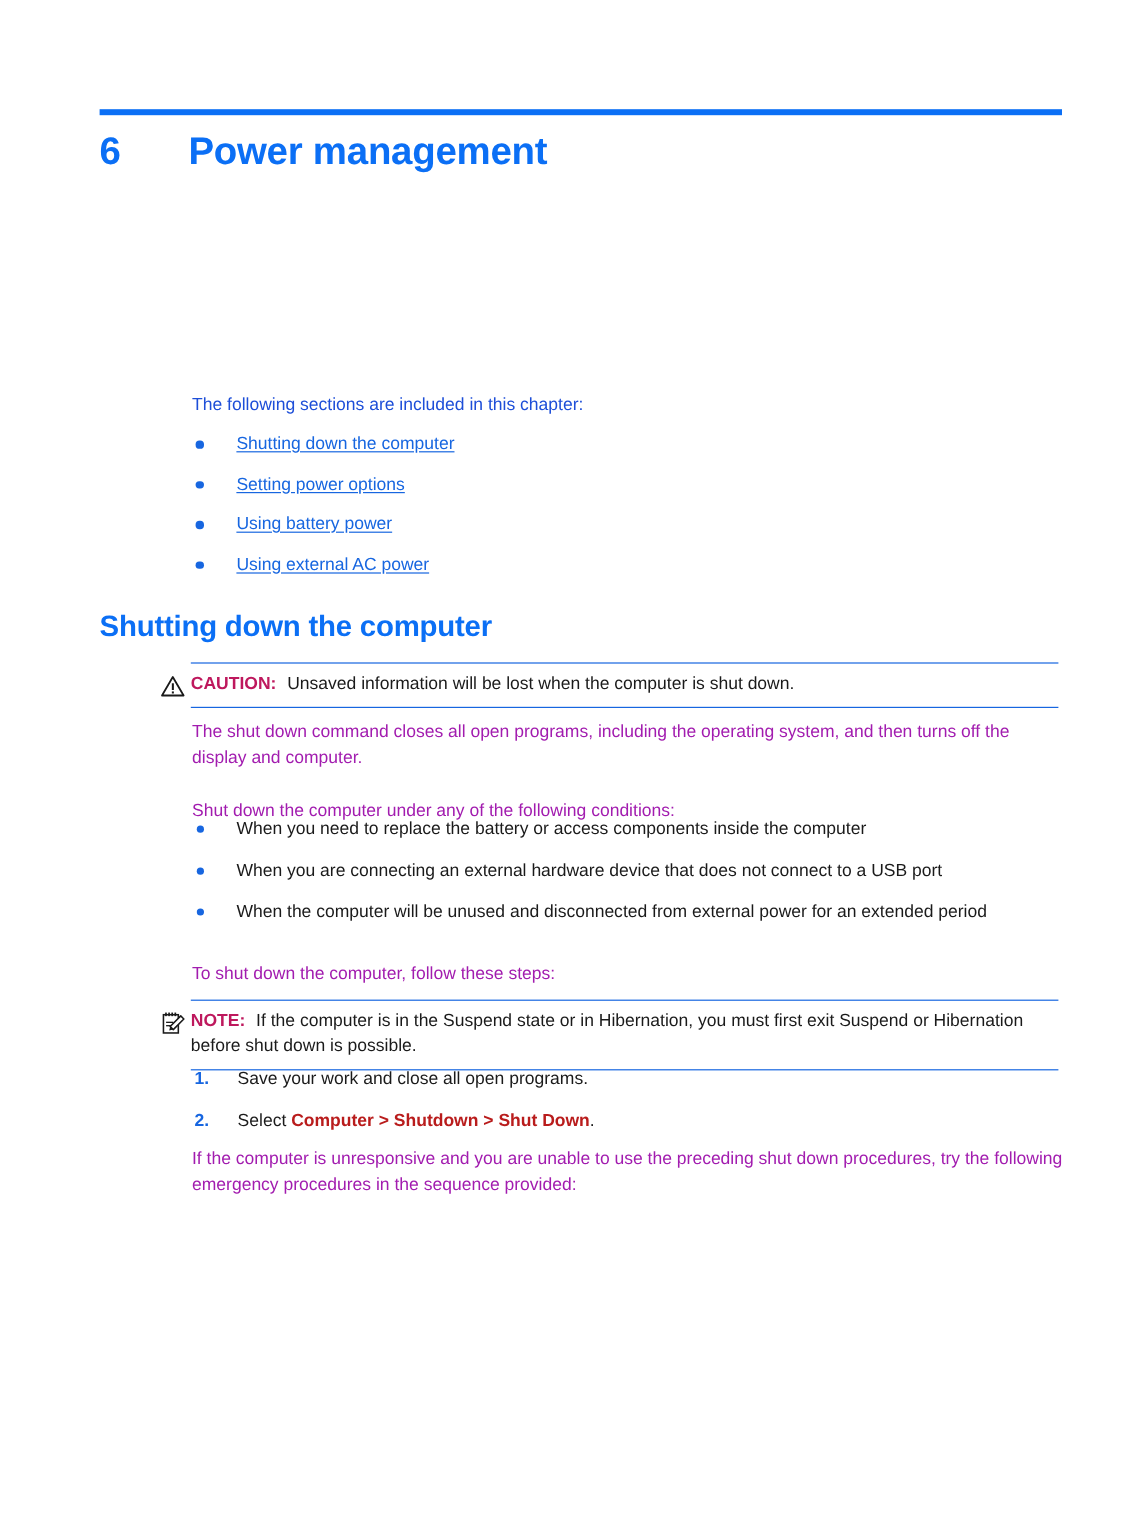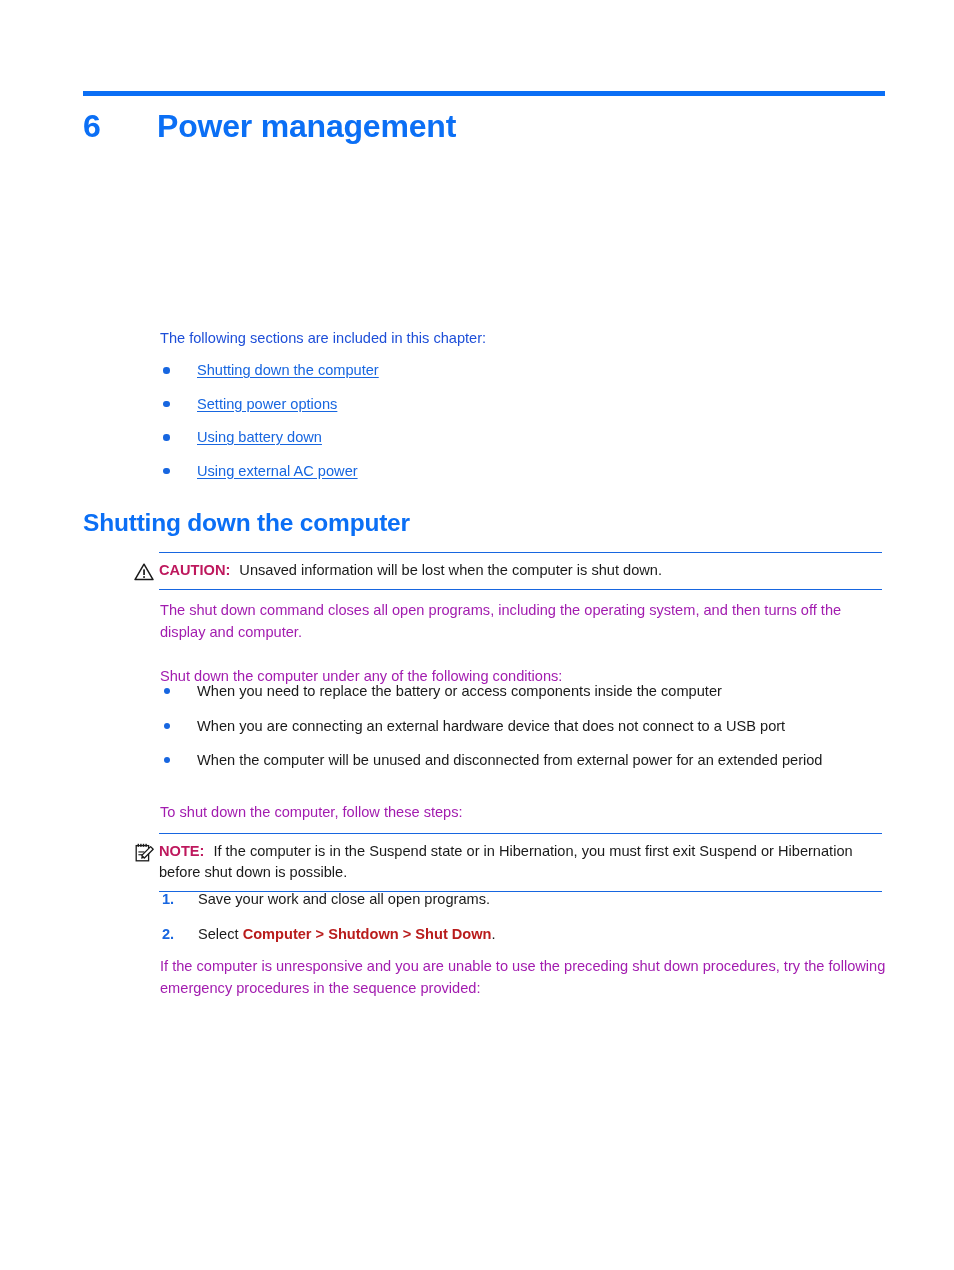--- a/index.html
+++ b/index.html
@@ -224,21 +224,21 @@
     <div class="toc-item">
       <span class="dot"></span>
       <a class="toc-link" href="#">Shutting down the computer</a>
     </div>
     <div class="toc-item">
       <span class="dot"></span>
       <a class="toc-link" href="#">Setting power options</a>
     </div>
     <div class="toc-item">
       <span class="dot"></span>
-      <a class="toc-link" href="#">Using battery down</a>
+      <a class="toc-link" href="#">Using battery power</a>
     </div>
     <div class="toc-item">
       <span class="dot"></span>
       <a class="toc-link" href="#">Using external AC power</a>
     </div>
   </div>
 
   <div class="h1">Shutting down the computer</div>
 
   <div class="admon" id="caution-block">

